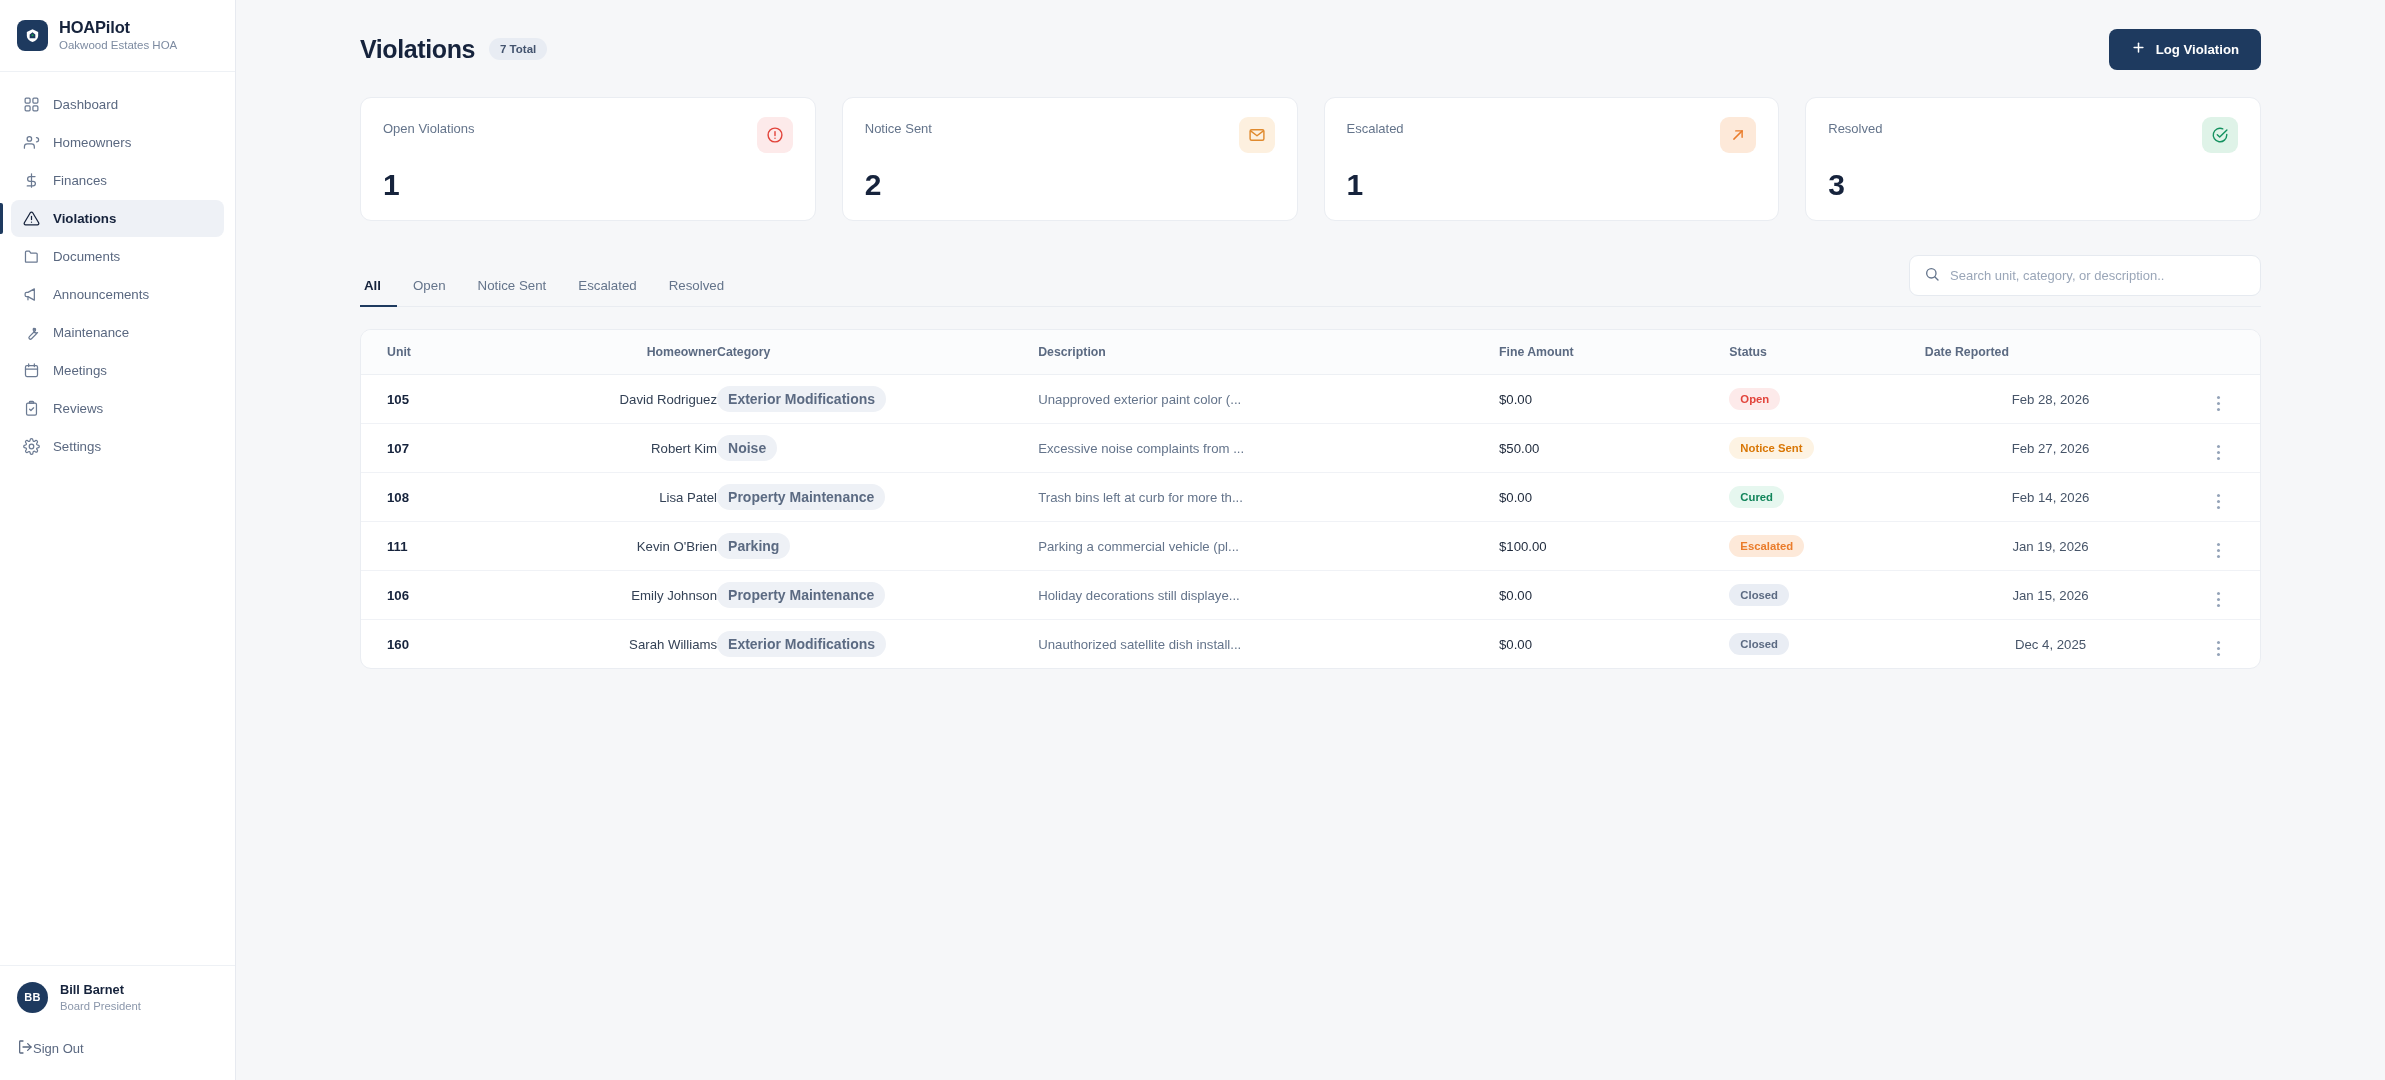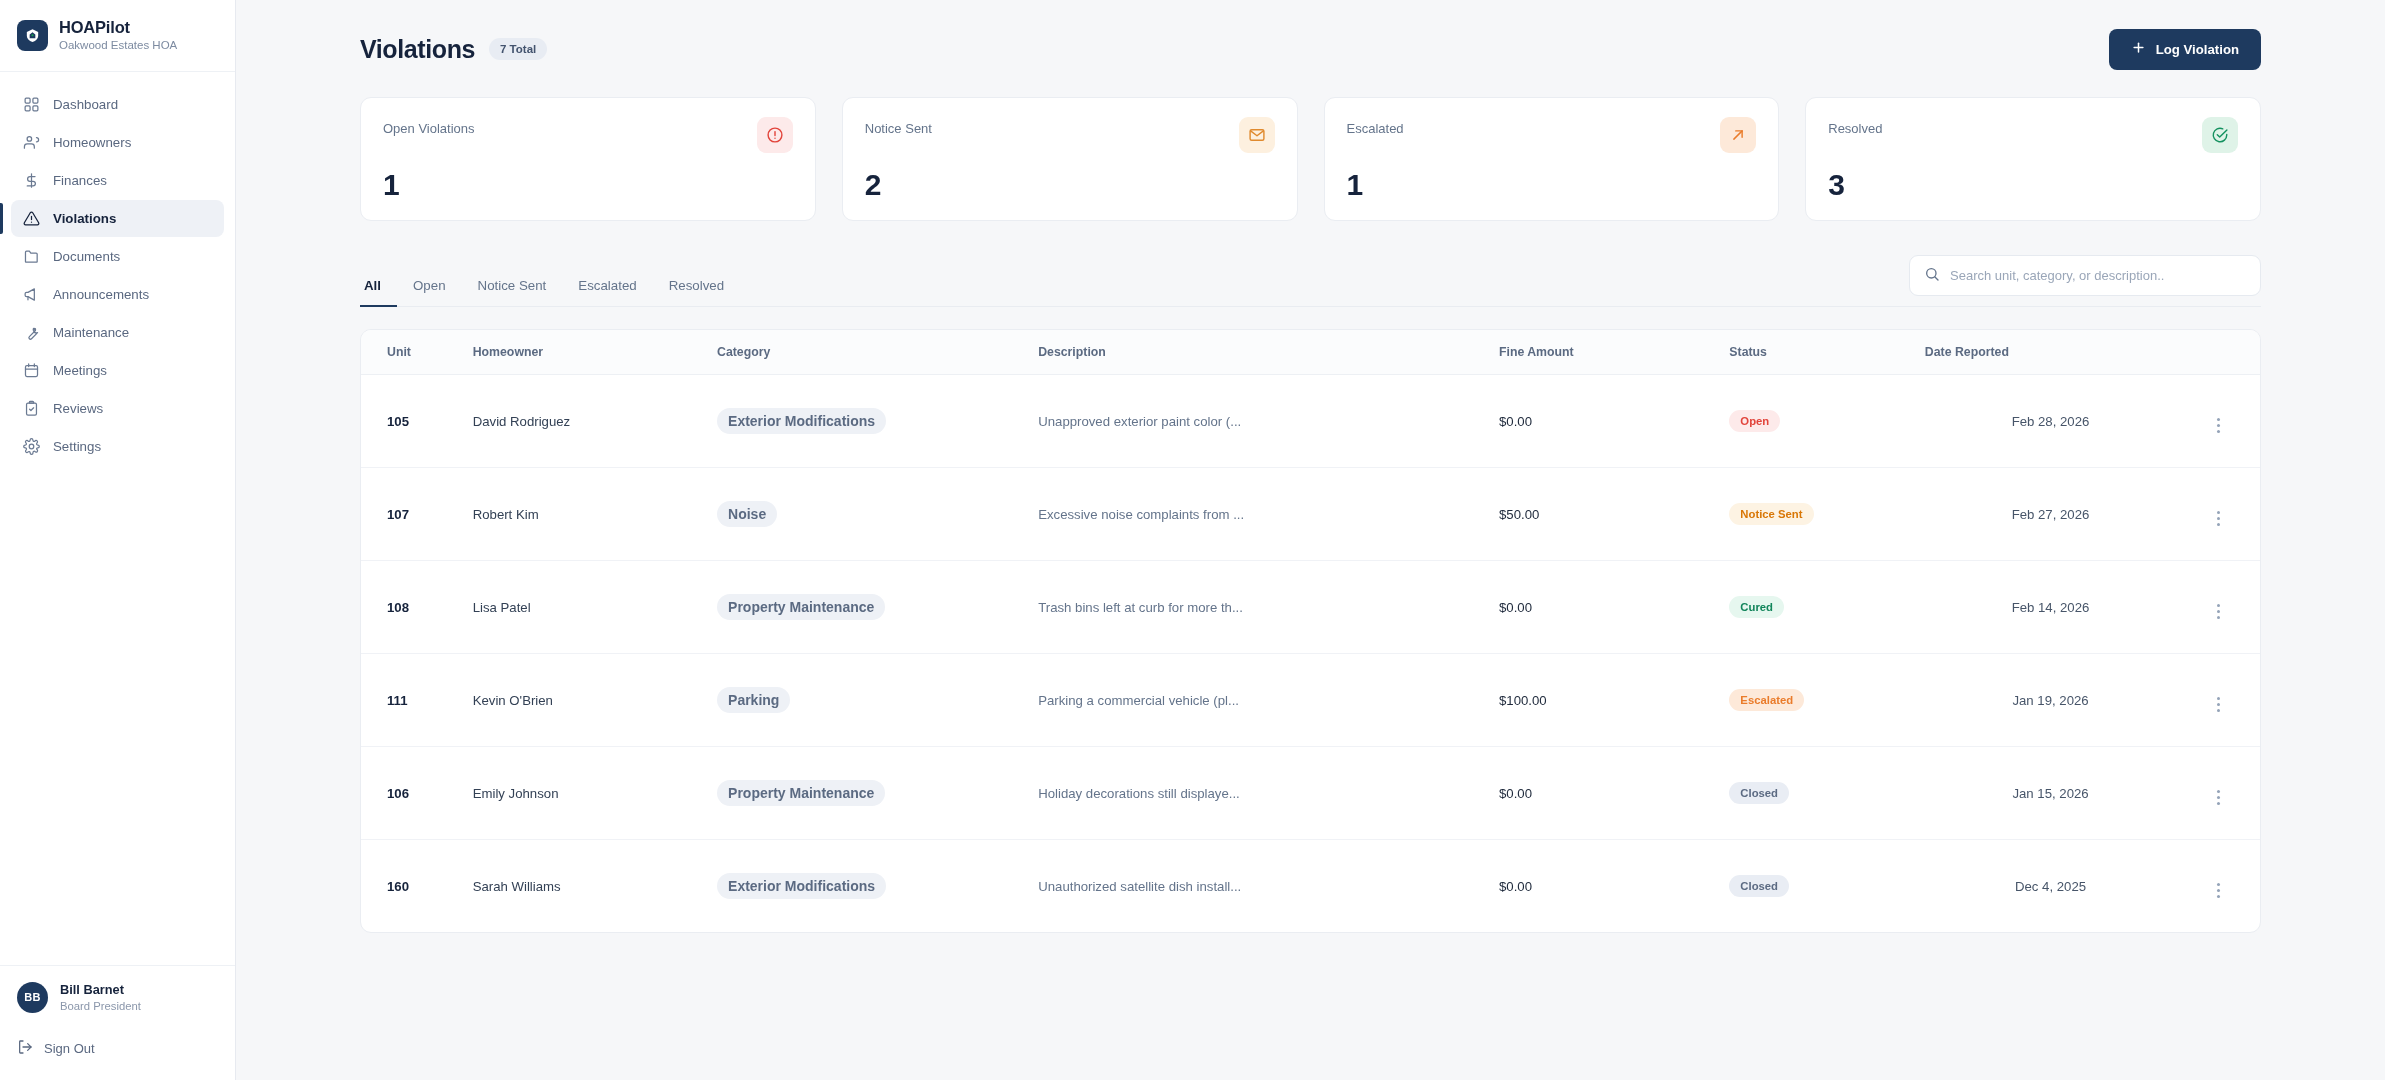--- a/index.html
+++ b/index.html
@@ -58,21 +58,21 @@
   .user-row { display: flex; align-items: center; gap: 12px; margin-bottom: 26px; }
   .avatar {
     width: 31px; height: 31px; flex: 0 0 31px; border-radius: 50%;
     background: #1e3a5f; color: #fff;
     font-size: 11px; font-weight: 700;
     display: flex; align-items: center; justify-content: center;
     letter-spacing: 0.3px;
   }
   .user-name { font-size: 12.8px; font-weight: 700; color: #16233c; line-height: 1.25; }
   .user-role { font-size: 11.3px; color: #8b97ab; line-height: 1.25; margin-top: 1px; }
-  .signout { display: flex; align-items: center; gap: 11px; font-size: 13px; color: #5a6880; cursor: pointer; }
+  .signout { display: flex; align-items: center; font-size: 13px; color: #5a6880; cursor: pointer; }
 
   
   .main { flex: 1; height: 1080px; overflow: hidden; position: relative; }
   .page { padding: 26px 124px 0 124px; }
 
   .page-head { display: flex; align-items: center; justify-content: space-between; height: 46px; }
   .title-wrap { display: flex; align-items: center; gap: 14px; }
   .page-title { font-size: 25px; font-weight: 700; color: #16233c; letter-spacing: -0.4px; }
   .total-pill {
     background: #e8ecf3; color: #43536e;
@@ -127,26 +127,26 @@
     background: #fff; border: 1px solid #eaedf2;
     border-radius: 11px; margin-top: 22px; overflow: hidden;
   }
   table { width: 100%; border-collapse: collapse; }
   thead th {
     text-align: left; font-size: 12.3px; font-weight: 700; color: #5b6a82;
     padding: 15px 0 15px 0; background: #fbfcfd;
     border-bottom: 1px solid #edf0f4;
   }
   tbody td {
-    padding: 33px 0; font-size: 13.2px; color: #334155;
+    padding: 11px 0; font-size: 13.2px; color: #334155;
     border-bottom: 1px solid #f0f2f6; vertical-align: middle;
   }
   tbody tr:last-child td { border-bottom: none; }
   .c-unit   { width: 80px;  padding-left: 26px !important; }
-  .c-owner  { width: 175px; }
+  .c-owner  { width: 175px; text-align: right; }
   .c-cat    { width: 230px; }
   .c-desc   { width: 330px; }
   .c-fine   { width: 165px; }
   .c-status { width: 140px; }
   .c-date   { width: 180px; }
   .c-menu   { width: 60px; text-align: center; }
   td.c-unit { font-weight: 700; color: #16233c; }
   td.c-desc { color: #64748b; }
   td.c-fine { color: #1e293b; }
   td.c-date { color: #475569; text-align: center; }

